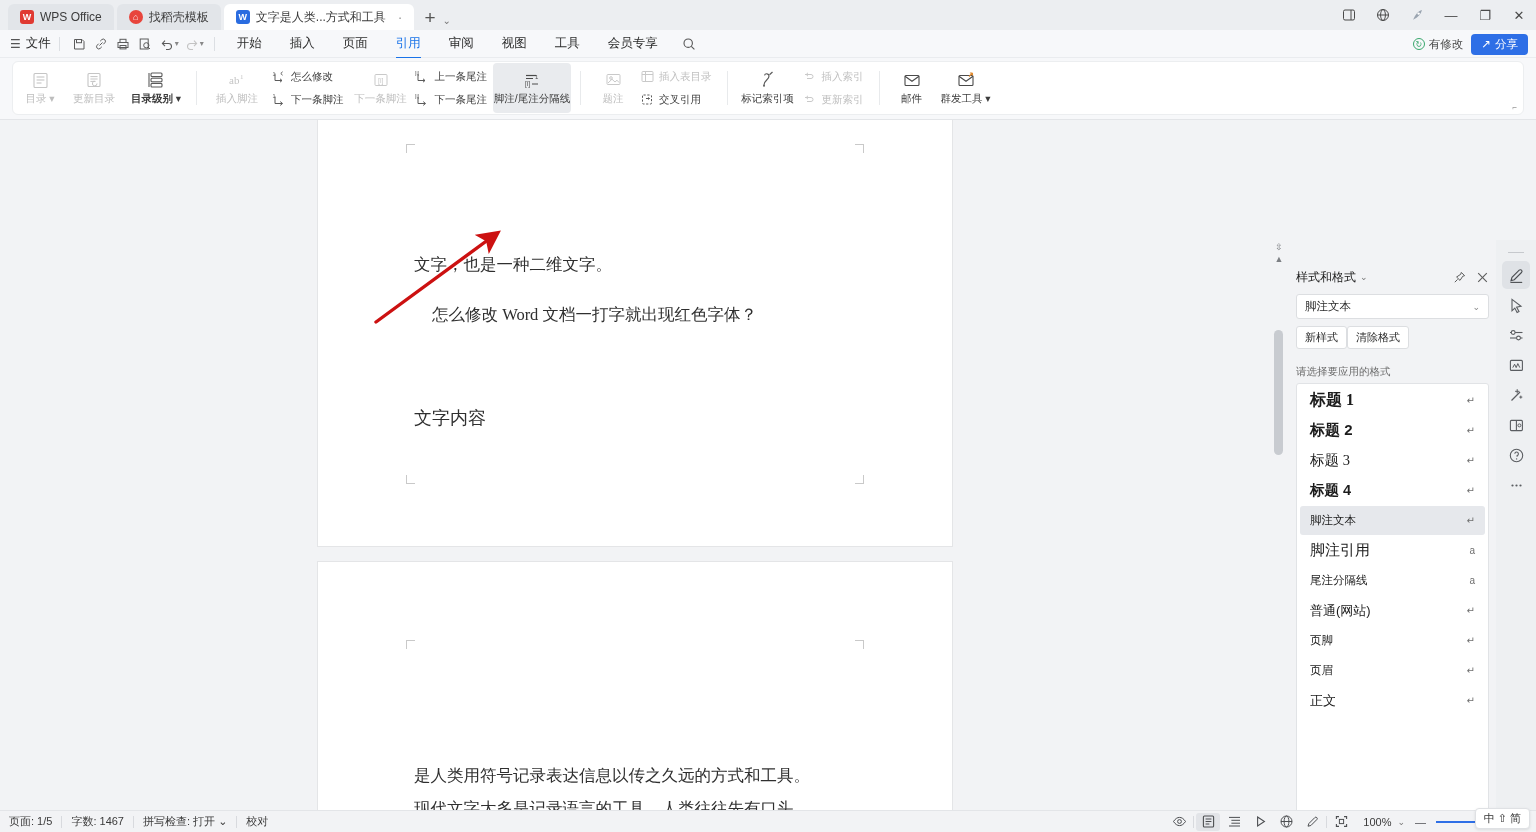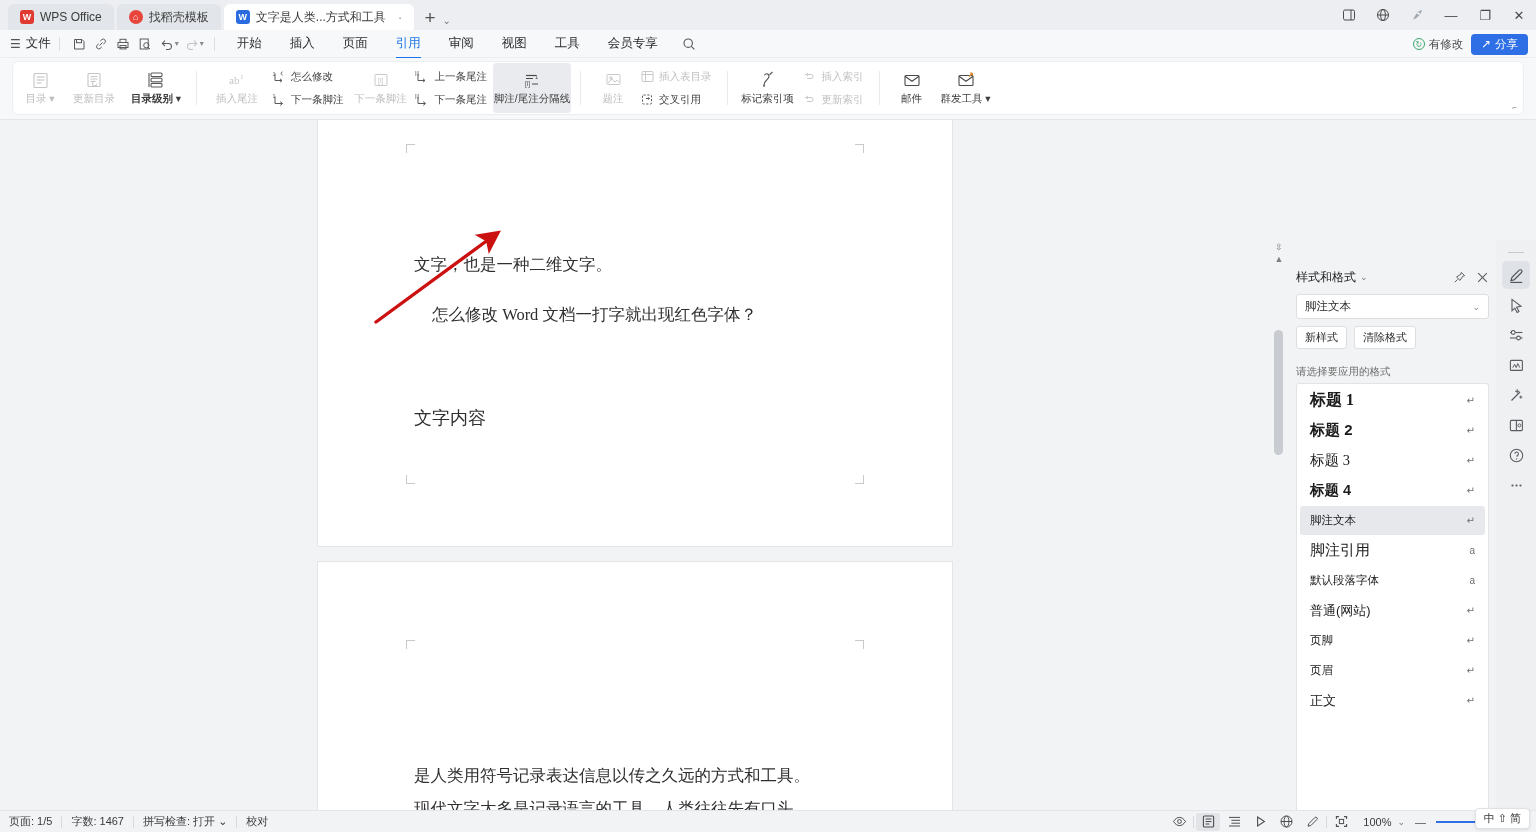--- a/index.html
+++ b/index.html
@@ -161,21 +161,21 @@
   .pnl-title { font-size: 12px; color: #222; }
   .pnl-caret { font-size: 9px; color: #777; margin-left: 4px; }
   .pnl-acts { margin-left: auto; display: flex; gap: 10px; color: #5c5c5c; font-size: 12px; }
 
   .pnl-select {
     margin: 4px 6px 0 6px; height: 25px; background: #fff; border: 1px solid #dcdee1;
     border-radius: 3px; display: flex; align-items: center; padding: 0 8px;
     font-size: 11.5px; color: #2b2b2b;
   }
   .pnl-select .cv { margin-left: auto; font-size: 9px; color: #888; }
-  .pnl-btnrow { display: flex; gap: 7px; margin: 7px 6px 16px 6px; }
+  .pnl-btnrow { display: flex; margin: 7px 6px 16px 6px; }
   .pnl-btn {
     background: #fff; border: 1px solid #dcdee1; border-radius: 3px;
     font-size: 11px; color: #2b2b2b; padding: 3px 8px;
   }
   .pnl-hint { margin: 9px 6px 4px 6px; font-size: 10.5px; color: #6b6b6b; }
   .style-list {
     margin: 0 6px; background: #fff; border: 1px solid #e1e3e6; border-radius: 3px;
     height: 538px; overflow: hidden;
   }
   .style-row {
@@ -403,21 +403,21 @@
       <div class="gsep"></div>
 
       <div class="grp">
         <div class="bigbtn wide dis">
           <span class="ic">
             <svg class="i" width="22" height="19" viewBox="0 0 22 19">
                 <text x="3" y="13" font-family="Liberation Serif, serif" font-size="11" fill="#c5c5c5">ab</text>
                 <text x="14" y="8" font-family="Liberation Serif, serif" font-size="7" fill="#c5c5c5">1</text>
               </svg>
           </span>
-          <span class="lb">插入尾注</span>
+          <span class="lb">插入脚注</span>
         </div>
         <div class="stackcol">
           <div class="smallbtn">
             <span class="ic">
               <svg class="i" width="15" height="15" viewBox="0 0 15 15">
                   <text x="0.5" y="6.5" font-size="5.5" fill="#5b5b5b" font-family="Liberation Sans, sans-serif">1</text>
                   <path d="M3 4.5v7h7" fill="none" stroke="#5b5b5b" stroke-width="1"></path>
                   <path d="M10 11.5 8 9.8 M10 11.5 8 13.2" stroke="#5b5b5b" stroke-width="1" fill="none"></path>
                   <path d="M8.8 4.5 10.6 2.8 M8.8 4.5 10.6 6.2" stroke="#5b5b5b" stroke-width="1" fill="none"></path>
                 </svg>
@@ -686,21 +686,21 @@
         </div>
         <div class="style-row sel">
           <span class="nm" style="font-size:11.5px;">脚注文本</span>
           <span class="mk2">↵</span>
         </div>
         <div class="style-row">
           <span class="nm" style="font-size:15px;">脚注引用</span>
           <span class="mk2">a</span>
         </div>
         <div class="style-row">
-          <span class="nm" style="font-size:11.5px;">默认段落字体</span>
+          <span class="nm" style="font-size:11.5px;">尾注分隔线</span>
           <span class="mk2">a</span>
         </div>
         <div class="style-row">
           <span class="nm" style="font-size:13px;">普通(网站)</span>
           <span class="mk2">↵</span>
         </div>
         <div class="style-row">
           <span class="nm" style="font-size:11.5px;">页脚</span>
           <span class="mk2">↵</span>
         </div>

